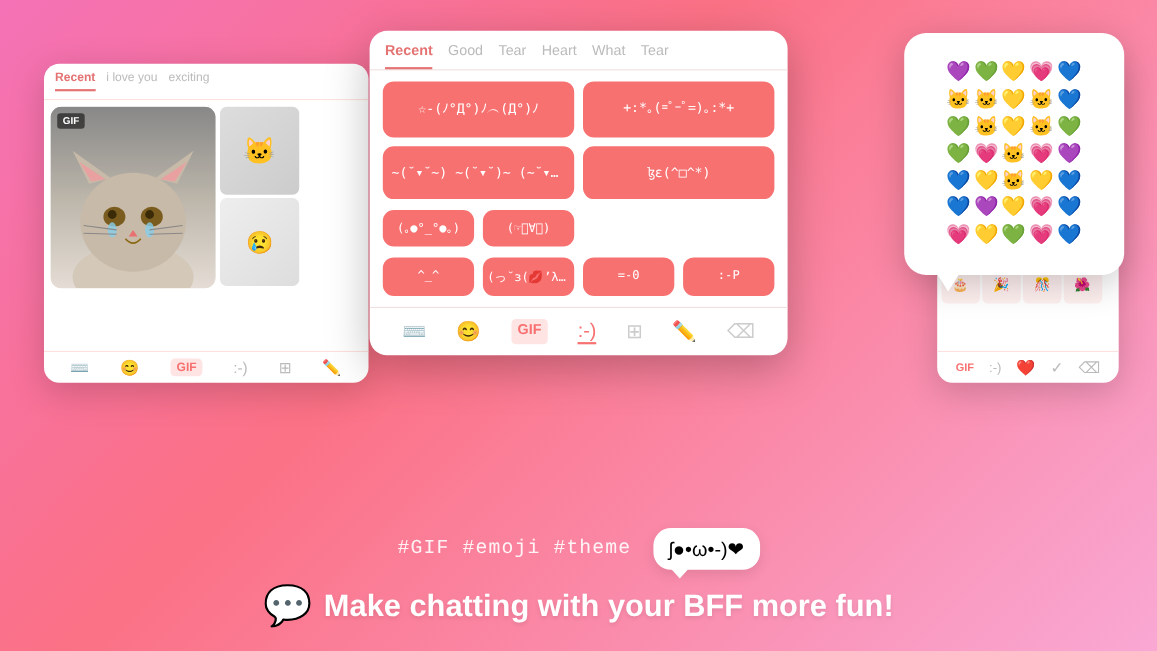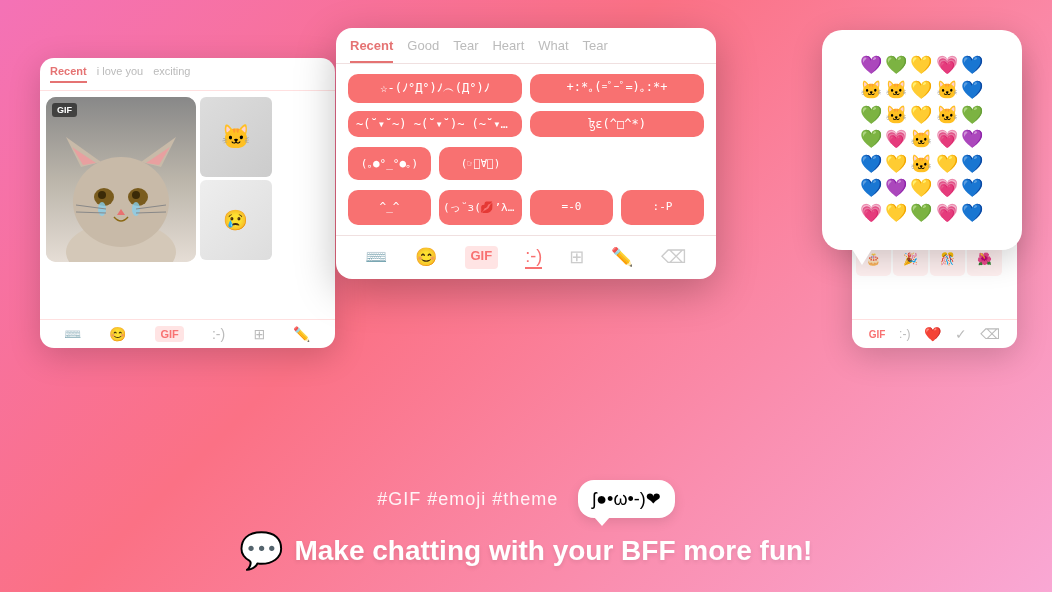--- a/index.html
+++ b/index.html
@@ -85,21 +85,21 @@
     .kaomoji-grid {
       display: grid;
       grid-template-columns: 1fr 1fr;
       gap: 8px;
       padding: 10px 12px;
     }
 
     .kaomoji-btn {
       background: #f87171;
       border-radius: 10px;
-      padding: 6px 8px;
+      padding: 17px 8px;
       text-align: center;
       font-size: 12px;
       color: white;
       cursor: pointer;
       font-family: monospace;
       white-space: nowrap;
       overflow: hidden;
       text-overflow: ellipsis;
     }
 
@@ -142,20 +142,21 @@
       flex-direction: column;
       align-items: center;
       gap: 8px;
     }
 
     .hashtags {
       font-size: 18px;
       color: rgba(255,255,255,0.9);
       font-weight: 500;
       letter-spacing: 1px;
+      font-family: Liberation Mono, monospace;
     }
 
     .speech-bubble-small {
       background: white;
       border-radius: 16px;
       padding: 8px 14px;
       font-size: 18px;
       box-shadow: 0 4px 12px rgba(0,0,0,0.1);
       position: relative;
     }

